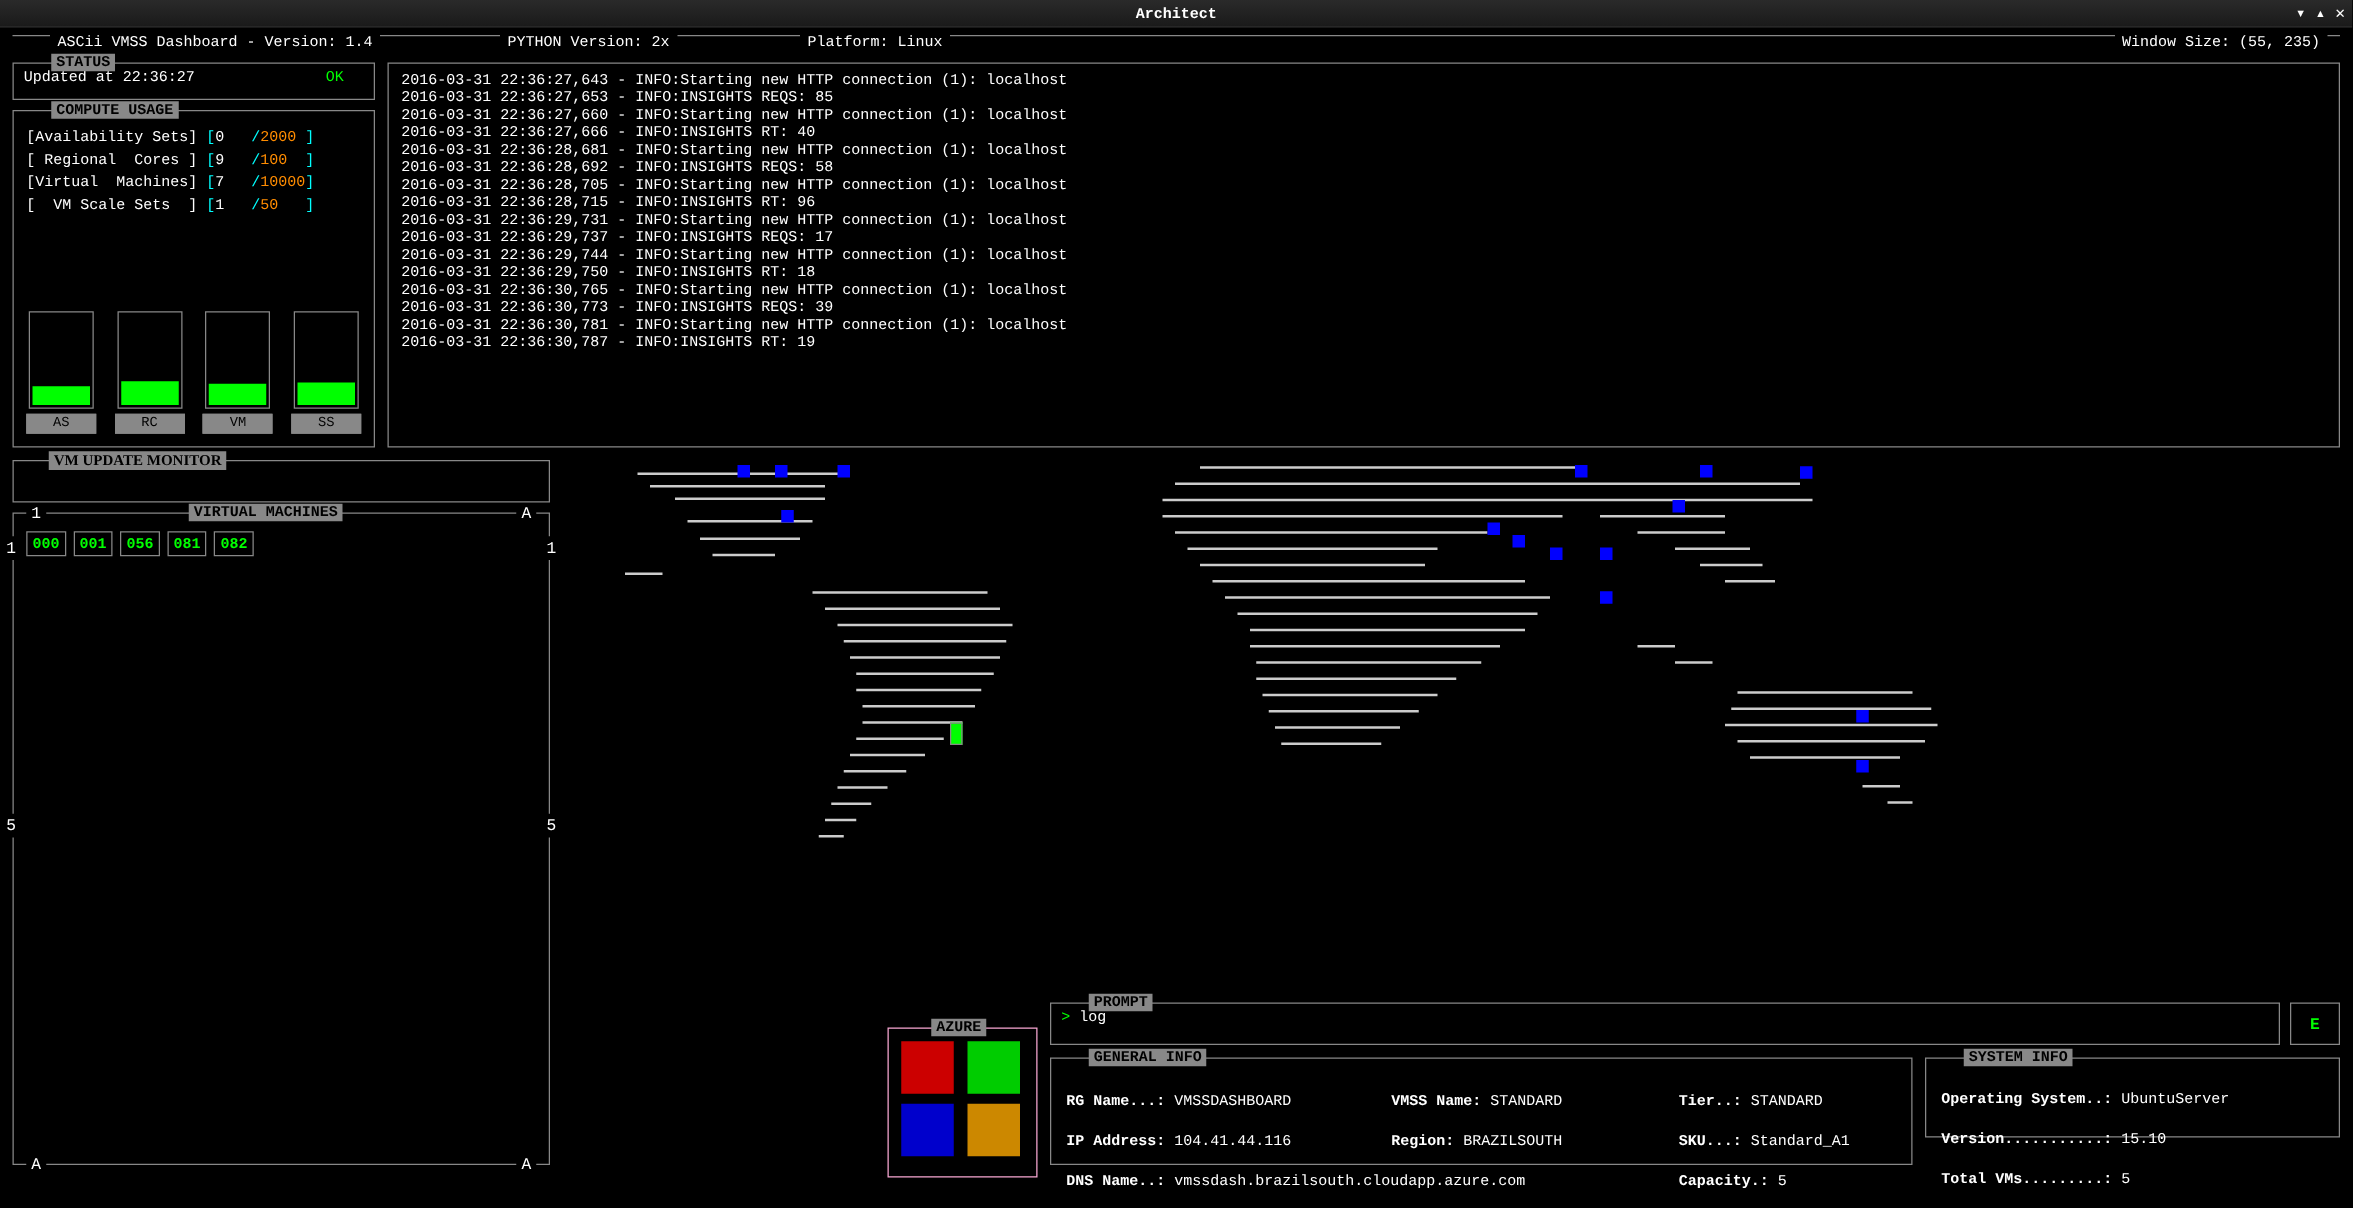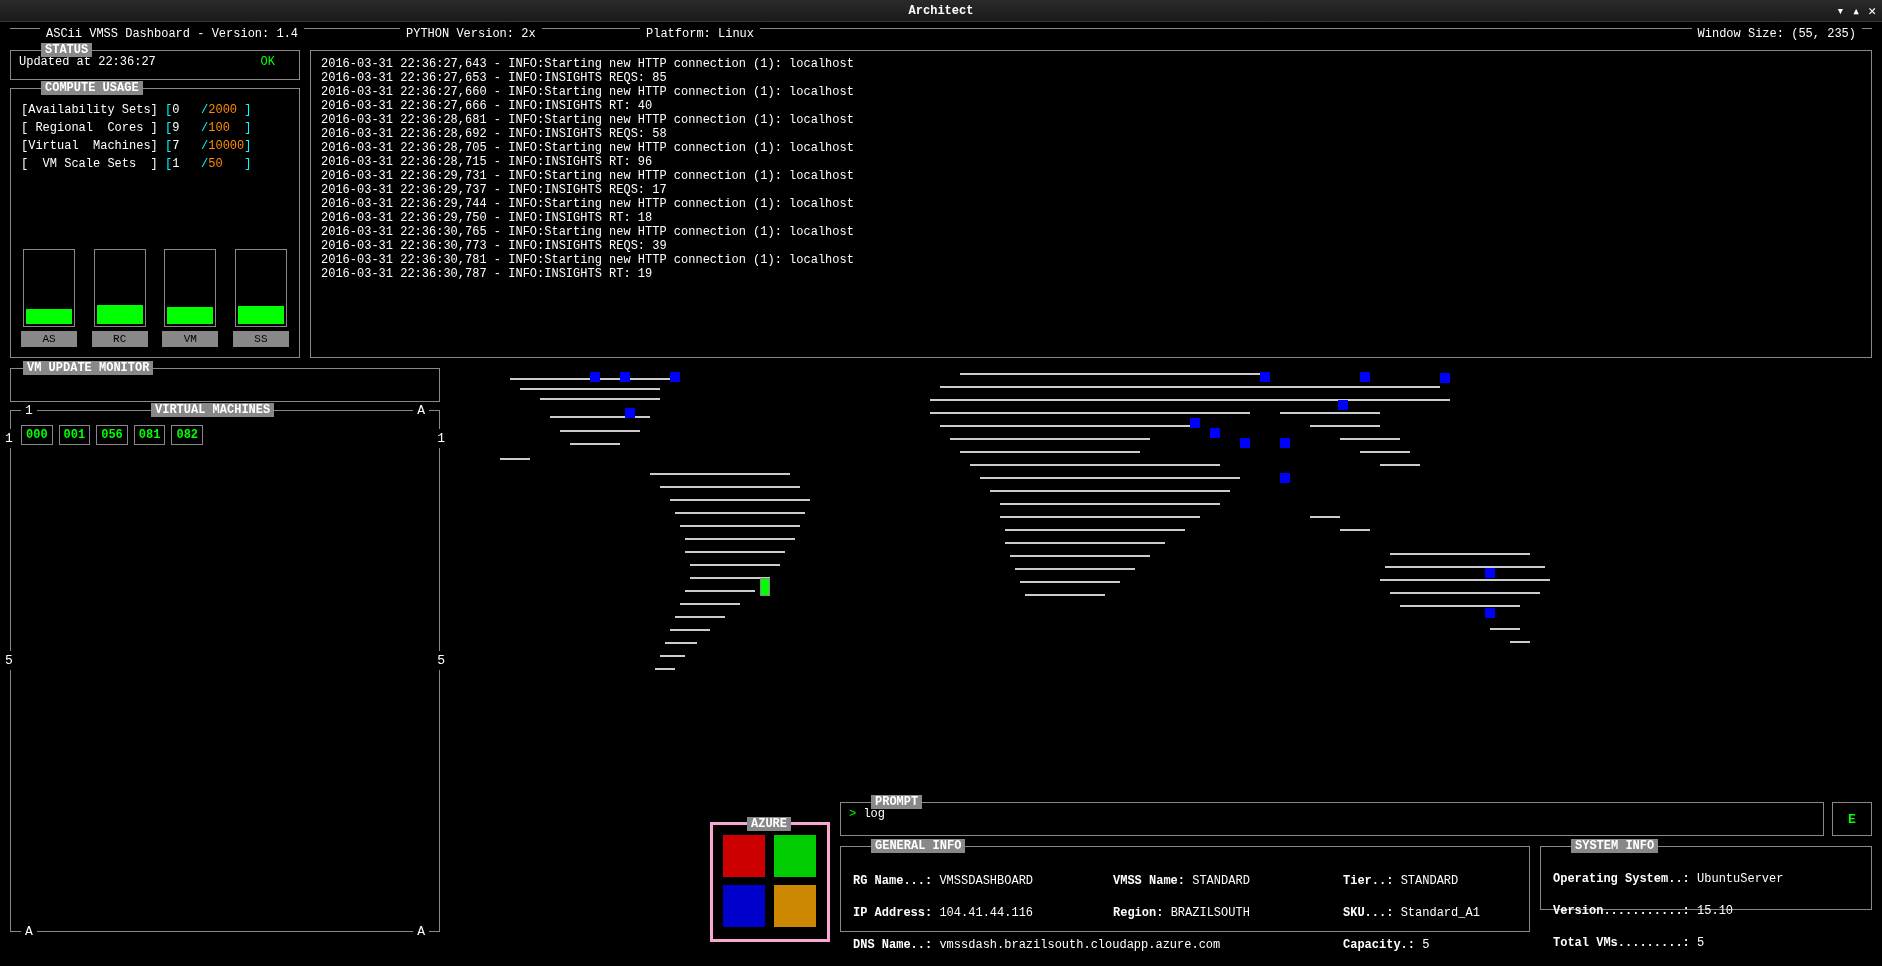--- a/index.html
+++ b/index.html
@@ -31,21 +31,21 @@
   top: 22px; left: 10px; right: 10px; bottom: 10px;
 }
 .panel {
   position: absolute;
   border: 1px solid #888;
 }
 .panel-label {
   position: absolute;
   top: -8px;
   background: #888;
-  color: #ffffff;
+  color: #000000;
   padding: 0 4px;
   font-size: 12px;
   font-weight: bold;
 }
 .header-strip {
   position: absolute;
   top: 6px; left: 0; right: 0;
   height: 1px;
   border-top: 1px solid #888;
 }
@@ -89,21 +89,21 @@
 .bar-label {
   background: #888; color: #000;
   font-size: 11px; padding: 1px 0;
   border: 1px solid #888;
 }
 
 .log-panel { top: 28px; left: 300px; right: 0; height: 308px; }
 .log-body { padding: 6px 10px; font-size: 12px; line-height: 14px; white-space: pre; overflow: hidden; }
 
 .monitor-panel { top: 346px; left: 0; width: 430px; height: 34px; }
-.monitor-panel .panel-label { left: 12px; }
+.monitor-panel .panel-label { left: 28px; font-family: Liberation Serif, serif; }
 .monitor-body { padding: 4px 8px; font-size: 12px; }
 .monitor-body b { font-weight: bold; }
 
 .vms-panel { top: 388px; left: 0; width: 430px; height: 522px; }
 .vms-panel .panel-label { left: 140px; }
 .vms-corner-l { position: absolute; top: -8px; left: 10px; background:#000; padding:0 4px; }
 .vms-corner-r { position: absolute; top: -8px; right: 10px; background:#000; padding:0 4px; }
 .vms-left-1 { position: absolute; top: 18px; left: -6px; background:#000; padding:2px 0;}
 .vms-right-1 { position: absolute; top: 18px; right: -6px; background:#000; padding:2px 0;}
 .vms-left-5 { position: absolute; top: 240px; left: -6px; background:#000; padding:2px 0;}
@@ -131,21 +131,21 @@
   position: absolute;
   width: 10px; height: 10px;
   background: #00f;
 }
 .map-dot.green { background: #0f0; border: 1px solid #888; width:10px; height:18px; }
 
 .azure-panel {
   position: absolute;
   top: 800px; left: 700px;
   width: 120px; height: 120px;
-  border: 3px solid #f9a8d4;
+  border: 1px solid #f9a8d4;
 }
 .azure-panel .panel-label { left: 34px; }
 .azure-colors { padding: 10px; display: grid; grid-template-columns: 1fr 1fr; gap: 8px; }
 .azure-sq { width: 42px; height: 42px; }
 
 .prompt-panel {
   position: absolute;
   top: 780px; left: 830px; right: 48px; height: 34px;
   border: 1px solid #888;
 }

